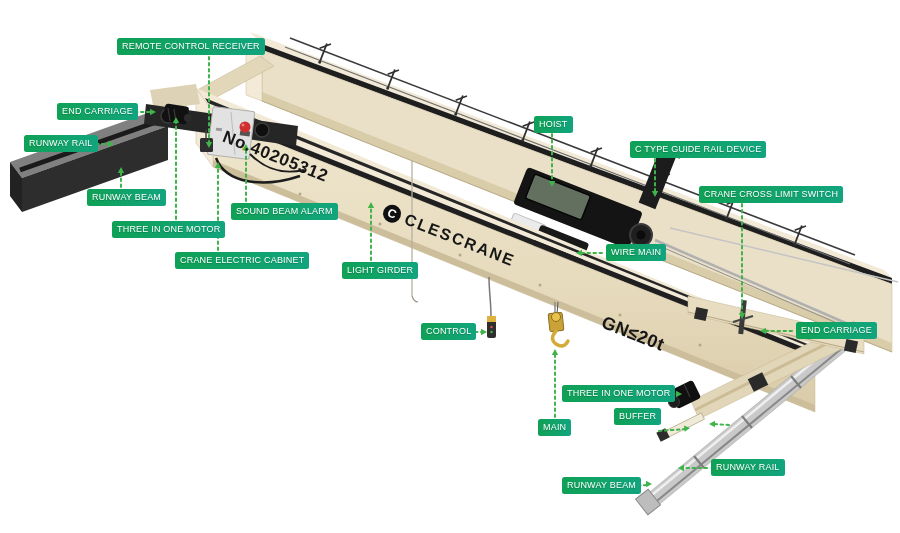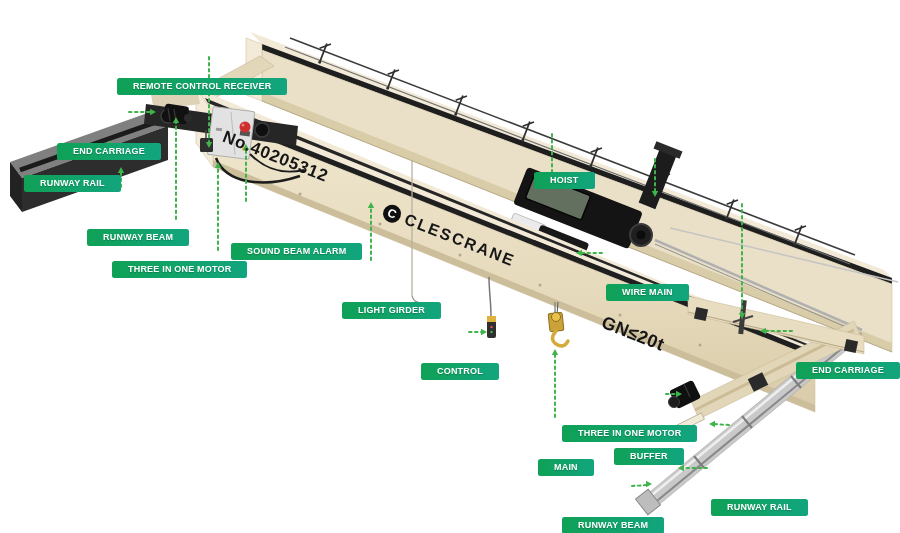--- a/index.html
+++ b/index.html
@@ -1,23 +1,23 @@
 <!DOCTYPE html>
 <html><head>
 <meta charset="utf-8">
 <style>
   html,body{margin:0;padding:0;background:#fff;}
   .stage{position:relative;width:900px;height:533px;background:#ffffff;overflow:hidden;
          font-family:"Liberation Sans",sans-serif;}
   svg.scene{position:absolute;left:0;top:0;}
   .plabel{position:absolute;display:inline-block;
           background:linear-gradient(90deg,#0FA156,#12A57E);
-          color:#fff;font-weight:bold;font-size:9px;line-height:1;
-          padding:4px 16px;border-radius:2.5px;letter-spacing:.2px;white-space:nowrap;
-          text-shadow:0 1px 1px rgba(0,0,0,.22);margin-top:40px;}
+          color:#fff;font-weight:normal;font-size:9px;line-height:1;
+          padding:4px 5px;border-radius:2.5px;letter-spacing:.2px;white-space:nowrap;
+          text-shadow:0 1px 1px rgba(0,0,0,.22);}
   .gtext{position:absolute;transform-origin:0 0;transform:rotate(21.5deg);
          font-weight:bold;color:#161616;white-space:nowrap;}
   #serial-text{left:227px;top:127px;font-size:17px;letter-spacing:.8px;}
   #brand-mark{left:387px;top:202px;display:flex;align-items:center;gap:5px;}
   #brand-word{font-size:16px;letter-spacing:2px;}
   .logo-circle{width:18px;height:18px;border-radius:50%;background:#101010;color:#fff;
                display:flex;align-items:center;justify-content:center;
                font-size:12px;font-weight:bold;}
   #capacity-text{left:606px;top:312px;font-size:18px;letter-spacing:.5px;}
 </style>
@@ -248,22 +248,25 @@
     <span id="brand-word">CLESCRANE</span>
   </div>
   <div class="gtext" id="capacity-text">GN≤20t</div>
 
   <div class="plabel" style="left:117px;top:38px">REMOTE CONTROL RECEIVER</div>
   <div class="plabel" style="left:57px;top:103px">END CARRIAGE</div>
   <div class="plabel" style="left:24px;top:135px">RUNWAY RAIL</div>
   <div class="plabel" style="left:87px;top:189px">RUNWAY BEAM</div>
   <div class="plabel" style="left:112px;top:221px">THREE IN ONE MOTOR</div>
   <div class="plabel" style="left:231px;top:203px">SOUND BEAM ALARM</div>
+  <div class="plabel" style="left:175px;top:252px">CRANE ELECTRIC CABINET</div>
   <div class="plabel" style="left:342px;top:262px">LIGHT GIRDER</div>
-  <div class="plabel" style="left:534px;top:132px">HOIST</div>
+  <div class="plabel" style="left:534px;top:116px">HOIST</div>
+  <div class="plabel" style="left:630px;top:141px">C TYPE GUIDE RAIL DEVICE</div>
+  <div class="plabel" style="left:699px;top:186px">CRANE CROSS LIMIT SWITCH</div>
   <div class="plabel" style="left:606px;top:244px">WIRE MAIN</div>
   <div class="plabel" style="left:421px;top:323px">CONTROL</div>
   <div class="plabel" style="left:796px;top:322px">END CARRIAGE</div>
   <div class="plabel" style="left:562px;top:385px">THREE IN ONE MOTOR</div>
   <div class="plabel" style="left:538px;top:419px">MAIN</div>
   <div class="plabel" style="left:614px;top:408px">BUFFER</div>
   <div class="plabel" style="left:711px;top:459px">RUNWAY RAIL</div>
   <div class="plabel" style="left:562px;top:477px">RUNWAY BEAM</div>
 
 </div>

